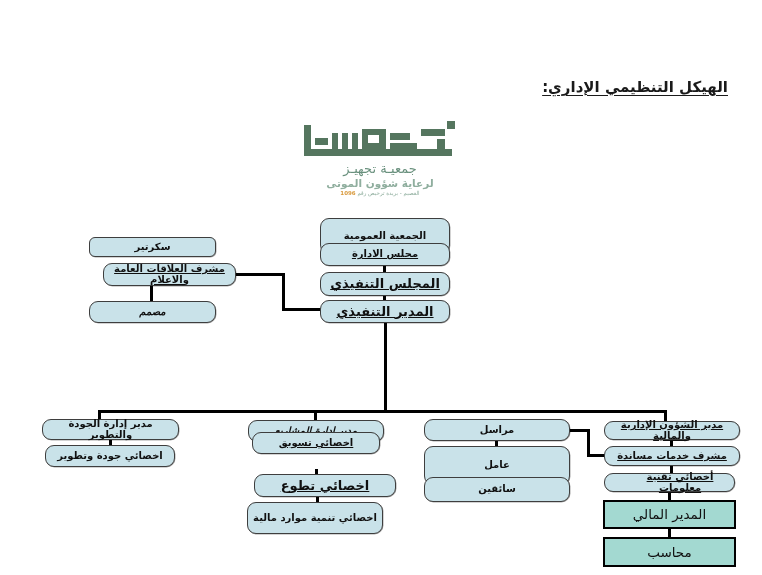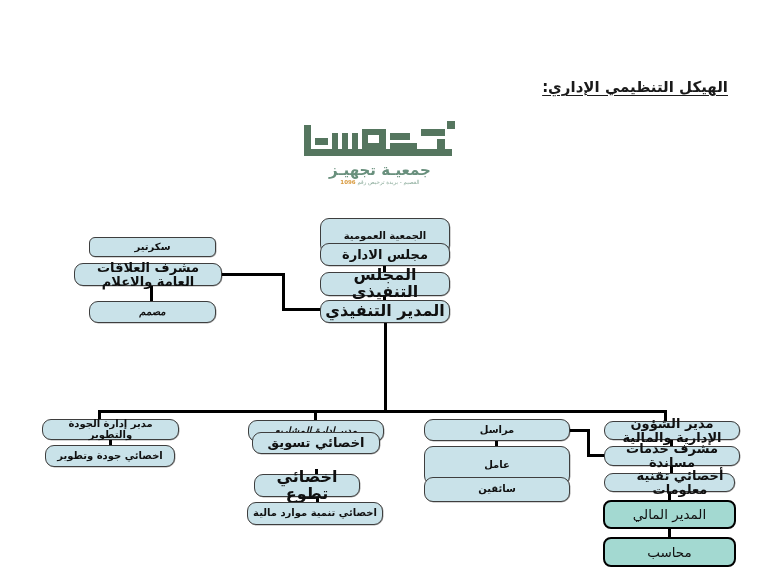--- a/index.html
+++ b/index.html
@@ -21,21 +21,21 @@
     text-decoration:underline;
     text-underline-offset:3px;
   }
   
   .logo{
     position:absolute; left:300px; top:86px; width:160px;
     text-align:center; direction:rtl;
   }
   .logo svg{display:block;margin:0 auto;}
   .logo-name{
-    font-size:15px; font-weight:bold;
+    font-size:13px; font-weight:normal;
     color:var(--logo-text); line-height:1.15; margin-top:2px;
   }
   .logo-tagline{
     font-size:10.5px; font-weight:bold;
     color:var(--logo-light); line-height:1.2;
   }
   .logo-license{
     font-size:5.5px; color:var(--logo-light); line-height:1.3;
   }
   .logo-license .num{color:var(--logo-accent); font-weight:bold;}
@@ -49,26 +49,26 @@
   }
   .node.rounded{
     background:var(--box-fill);
     border:1.6px solid #3e3e3e;
     border-radius:9px;
     box-shadow:0.5px 0.5px 0 rgba(0,0,0,0.35);
   }
   .node.rect{
     background:var(--rect-fill);
     border:2px solid #000000;
-    border-radius:8px;
+    border-radius:0;
     font-weight:normal;
     font-size:13.5px;
   }
-  .node.small{font-size:13px;}
-  .node.lg{font-size:16px;}
+  .node.small{font-size:10px;text-decoration:underline;}
+  .node.lg{font-size:13px;text-decoration:underline;}
   .connector{position:absolute; background:var(--line);}
 </style>
 </head>
 <body>
 
 <div class="screen" style="--box-fill: #c9e2e9; --rect-fill: #a3d9d1; --line: #000000; --logo-text: #69907d; --logo-light: #8fae9e; --logo-accent: #d8993c;">
 
   <div class="page-title">الهيكل التنظيمي الإداري:</div>
 
   <div class="logo">
@@ -85,20 +85,21 @@
           <rect x="87" y="13" width="20" height="7"></rect>
           <rect x="87" y="23" width="27" height="7"></rect>
           <rect x="118" y="9" width="24" height="7"></rect>
           <rect x="134" y="19" width="8" height="11"></rect>
           <rect x="144" y="1" width="8" height="8"></rect>
         </g>
         <rect x="65" y="15" width="11" height="8" fill="#ffffff"></rect>
       </svg>
     </span>
     <div class="logo-name">جمعيـة تجهيـز</div>
+    <div class="logo-tagline">لرعاية شؤون الموتى</div>
     <div class="logo-license"><span>القصيم - بريدة ترخيص رقم </span><span class="num">1096</span></div>
   </div>
 
   <div id="chart-layer">
       <div class="connector" style="left: 383px; top: 201px; width: 3px; height: 9px;"></div>
       <div class="connector" style="left: 383px; top: 231px; width: 3px; height: 8px;"></div>
       <div class="connector" style="left: 383px; top: 261px; width: 3px; height: 6px;"></div>
       <div class="connector" style="left: 384px; top: 287px; width: 3px; height: 90px;"></div>
       <div class="connector" style="left: 98px; top: 376px; width: 569px; height: 3px;"></div>
       <div class="connector" style="left: 98px; top: 376px; width: 3px; height: 10px;"></div>
@@ -119,28 +120,28 @@
       <div class="connector" style="left: 495px; top: 434px; width: 3px; height: 10px;"></div>
       <div class="connector" style="left: 670px; top: 405px; width: 3px; height: 8px;"></div>
       <div class="connector" style="left: 670px; top: 431px; width: 3px; height: 9px;"></div>
       <div class="connector" style="left: 668px; top: 457px; width: 3px; height: 10px;"></div>
       <div class="connector" style="left: 668px; top: 494px; width: 3px; height: 10px;"></div>
       <div class="node rounded" style="left: 320px; top: 184px; width: 130px; height: 36px;">الجمعية العمومية</div>
       <div class="node rounded small" style="left: 320px; top: 209px; width: 130px; height: 23px;">مجلس الادارة</div>
       <div class="node rounded lg" style="left: 320px; top: 238px; width: 130px; height: 24px;">المجلس التنفيذي</div>
       <div class="node rounded lg" style="left: 320px; top: 266px; width: 130px; height: 23px;">المدير التنفيذي</div>
       <div class="node rounded" style="left: 89px; top: 203px; width: 127px; height: 20px; border-radius: 6px;">سكرتير</div>
-      <div class="node rounded small" style="left: 74px; top: 229px; width: 148px; height: 23px;">مشرف العلاقات العامة والاعلام</div>
+      <div class="node rounded small" style="left: 103px; top: 229px; width: 133px; height: 23px;">مشرف العلاقات العامة والاعلام</div>
       <div class="node rounded" style="left: 89px; top: 267px; width: 127px; height: 22px; font-style: italic;">مصمم</div>
       <div class="node rounded" style="left: 42px; top: 385px; width: 137px; height: 21px;">مدير إدارة الجودة والتطوير</div>
       <div class="node rounded" style="left: 45px; top: 411px; width: 130px; height: 22px;">اخصائي جودة وتطوير</div>
       <div class="node rounded" style="left: 248px; top: 386px; width: 136px; height: 22px; font-style: italic;">مدير إدارة المشاريع</div>
       <div class="node rounded small" style="left: 252px; top: 398px; width: 128px; height: 22px;">اخصائي تسويق</div>
-      <div class="node rounded lg" style="left: 254px; top: 440px; width: 106px; height: 23px;">اخصائي تطوع</div>
-      <div class="node rounded" style="left: 247px; top: 468px; width: 136px; height: 23px;">اخصائي تنمية موارد مالية</div>
+      <div class="node rounded lg" style="left: 254px; top: 440px; width: 142px; height: 23px;">اخصائي تطوع</div>
+      <div class="node rounded" style="left: 247px; top: 468px; width: 136px; height: 32px;">اخصائي تنمية موارد مالية</div>
       <div class="node rounded" style="left: 424px; top: 385px; width: 146px; height: 22px;">مراسل</div>
       <div class="node rounded" style="left: 424px; top: 412px; width: 146px; height: 39px;">عامل</div>
       <div class="node rounded" style="left: 424px; top: 443px; width: 146px; height: 25px;">سائقين</div>
       <div class="node rounded small" style="left: 604px; top: 387px; width: 136px; height: 19px;">مدير الشؤون الإدارية والمالية</div>
       <div class="node rounded small" style="left: 604px; top: 412px; width: 136px; height: 20px;">مشرف خدمات مساندة</div>
       <div class="node rounded small" style="left: 604px; top: 439px; width: 131px; height: 19px; padding-left: 24px;">أخصائي تقنية معلومات</div>
       <div class="node rect" style="left: 603px; top: 466px; width: 133px; height: 29px;">المدير المالي</div>
       <div class="node rect" style="left: 603px; top: 503px; width: 133px; height: 30px;">محاسب</div>
     </div>
 

